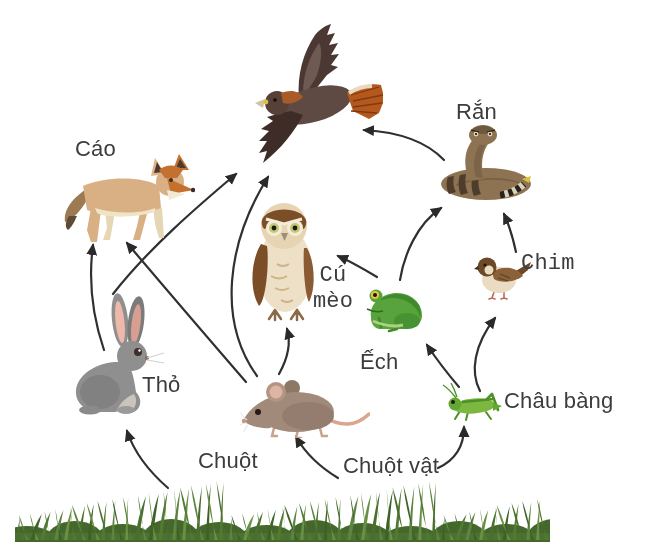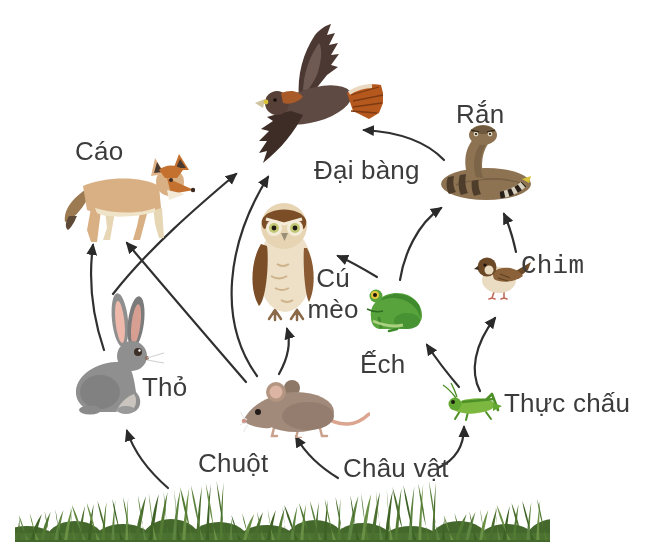--- a/index.html
+++ b/index.html
@@ -4,24 +4,24 @@
 <style>
   html,body{margin:0;padding:0;background:#fff;}
   .stage{
     position:relative;width:650px;height:546px;background:#ffffff;
     font-family:"Liberation Sans","DejaVu Sans",sans-serif;overflow:hidden;
   }
   .layer{position:absolute;left:0;top:0;width:650px;height:546px;}
   .node{position:absolute;}
   .node svg{display:block;width:100%;height:100%;}
   .lbl{
-    position:absolute;font-size:26px;line-height:1.18;color:#3c3c3c;
+    position:absolute;font-size:22px;line-height:1.18;color:#3c3c3c;
     letter-spacing:0.2px;white-space:nowrap;
   }
-  .lbl.wrap{white-space:normal;text-align:center;}
+  .lbl.wrap{white-space:normal;text-align:center;font-family:Liberation Mono, monospace;}
   .arrow{stroke:#303030;stroke-width:2.2;fill:none;stroke-linecap:round;}
 </style>
 </head>
 <body>
 
 <div class="stage">
 
   <svg class="layer" viewBox="0 0 650 546">
     <defs>
       <marker id="ah" markerUnits="userSpaceOnUse" markerWidth="16" markerHeight="14" refX="10" refY="6" orient="auto">
@@ -304,23 +304,22 @@
         <path d="M497.6,70 Q499.1,50.2 503.6,34.0 Q501.2,55.6 500.8,70 Z" fill="#527a33"></path>
         <path d="M506.5,70 Q504.0,49.6 496.5,33.0 Q500.5,55.2 509.7,70 Z" fill="#4a6e2e"></path>
         <path d="M511.4,70 Q512.7,49.1 516.4,32.0 Q514.4,54.8 514.6,70 Z" fill="#5d8440"></path>
         <path d="M516.3,70 Q514.1,48.5 507.3,31.0 Q510.9,54.4 519.5,70 Z" fill="#3e6126"></path>
         <path d="M521.2,70 Q522.2,48.0 525.2,30.0 Q523.6,54.0 524.4,70 Z" fill="#699044"></path>
         <path d="M530.1,70 Q528.1,47.5 522.1,29.0 Q525.3,53.6 533.3,70 Z" fill="#527a33"></path>
       </svg>
   </div>
 
   <div class="lbl" style="left:75px;top:136px;">Cáo</div>
-  <div class="lbl" style="left:314px;top:155px;">Đại bàng</div>
   <div class="lbl" style="left:456px;top:99px;">Rắn</div>
   <div class="lbl" style="left:521px;top:251px;font-family:Liberation Mono, monospace;">Chim</div>
   <div class="lbl wrap" style="left:303px;top:263px;width:60px;">Cú mèo</div>
   <div class="lbl" style="left:360px;top:329px;margin-top:20px;">Ếch</div>
   <div class="lbl" style="left:142px;top:372px;text-align:right;">Thỏ</div>
   <div class="lbl" style="left:198px;top:425px;margin-top:23px;">Chuột</div>
-  <div class="lbl" style="left:504px;top:388px;">Thực chấu</div>
-  <div class="lbl" style="left:343px;top:453px;">Châu vật</div>
+  <div class="lbl" style="left:504px;top:388px;">Châu bàng</div>
+  <div class="lbl" style="left:343px;top:453px;">Chuột vật</div>
 
 </div>
 
 </body></html>

